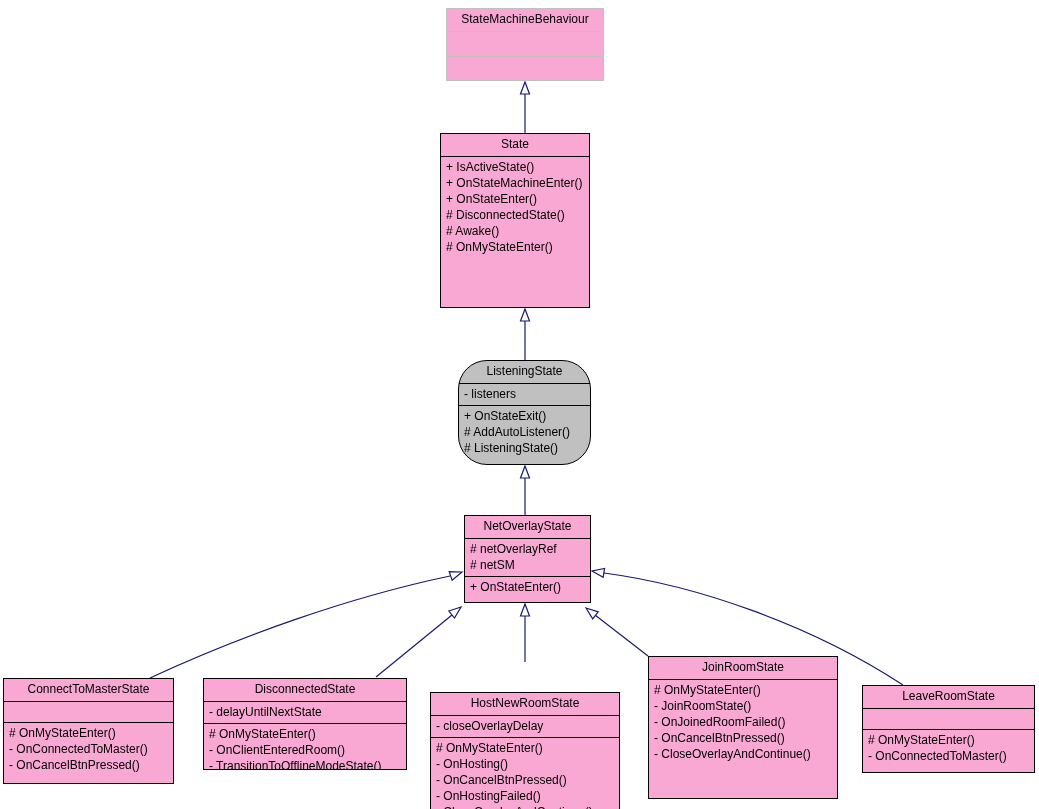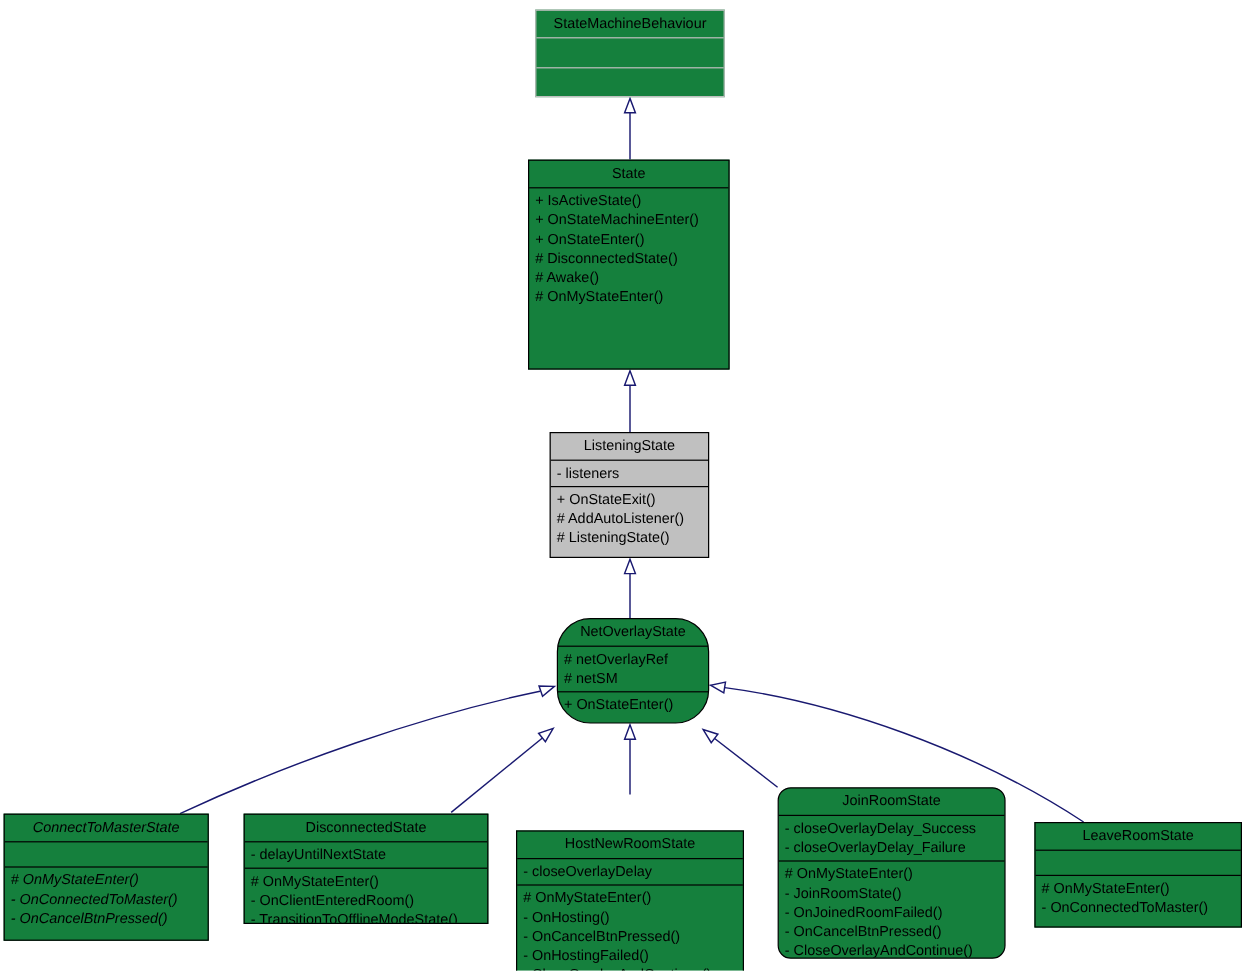--- a/index.html
+++ b/index.html
@@ -5,48 +5,48 @@
   html,body{margin:0;padding:0;background:#ffffff;}
   .canvas{
     position:relative;width:1039px;height:809px;background:#ffffff;
     font-family:"Liberation Sans","DejaVu Sans",sans-serif;color:#000;
     overflow:hidden;
   }
   svg.edges{position:absolute;left:0;top:0;width:1039px;height:809px;pointer-events:none;}
   .edge-line{fill:none;stroke:#191970;stroke-width:1.2px;}
   .edge-head{fill:#ffffff;stroke:#191970;stroke-width:1.2px;}
   .node{
-    position:absolute;box-sizing:border-box;background:#15803d;
+    position:absolute;box-sizing:border-box;background:#f9a8d4;
     border:1px solid #000000;display:flex;flex-direction:column;
     font-size:12px;line-height:16px;
   }
   .node .sec{box-sizing:border-box;overflow:hidden;}
   .node .sec + .sec{border-top:1px solid #000000;}
   .node .title{
     height:22px;line-height:21px;text-align:center;flex:0 0 auto;
     white-space:nowrap;
   }
   .node .attrs{flex:0 0 auto;min-height:21px;padding:2px 5px 3px 5px;}
   .node .methods{flex:1 1 auto;padding:2px 5px 3px 5px;}
   .member{white-space:nowrap;}
   
-  .node.selected{background:#c0c0c0;}
+  .node.selected{background:#c0c0c0;border-radius:29px;}
   
   .node.external{border-color:#c0c0c0;}
   .node.external .sec + .sec{border-top-color:#c0c0c0;}
   .node.external .attrs,.node.external .methods{flex:1 1 auto;}
   
   .n0{left:446px;top:8px;width:158px;height:73px;}
-  .n1{left:440px;top:133px;width:168px;height:175px;}
+  .n1{left:440px;top:133px;width:150px;height:175px;}
   .n2{left:458px;top:360px;width:133px;height:105px;}
-  .n3{left:464px;top:515px;width:127px;height:88px;border-radius:28px;}
-  .n4{left:3px;top:678px;width:171px;height:106px;font-style:italic;}
+  .n3{left:464px;top:515px;width:127px;height:88px;}
+  .n4{left:3px;top:678px;width:171px;height:106px;}
   .n5{left:203px;top:678px;width:204px;height:92px;}
   .n6{left:430px;top:692px;width:190px;height:130px;}
-  .n7{left:648px;top:656px;width:190px;height:143px;border-radius:11px;}
+  .n7{left:648px;top:656px;width:190px;height:143px;}
   .n8{left:862px;top:685px;width:173px;height:88px;justify-content:space-between;}
 </style>
 </head>
 <body>
 
 <div class="canvas">
 
   <svg class="edges" viewBox="0 0 1039 809">
 
     <g>
@@ -178,24 +178,20 @@
         <div class="member"># OnMyStateEnter()</div>
         <div class="member">- OnHosting()</div>
         <div class="member">- OnCancelBtnPressed()</div>
         <div class="member">- OnHostingFailed()</div>
         <div class="member">- CloseOverlayAndContinue()</div>
       </div>
   </div>
 
   <div class="node n7">
     <div class="sec title">JoinRoomState</div>
-    <div class="sec attrs">
-        <div class="member">- closeOverlayDelay_Success</div>
-        <div class="member">- closeOverlayDelay_Failure</div>
-      </div>
     <div class="sec methods">
         <div class="member"># OnMyStateEnter()</div>
         <div class="member">- JoinRoomState()</div>
         <div class="member">- OnJoinedRoomFailed()</div>
         <div class="member">- OnCancelBtnPressed()</div>
         <div class="member">- CloseOverlayAndContinue()</div>
       </div>
   </div>
 
   <div class="node n8">

